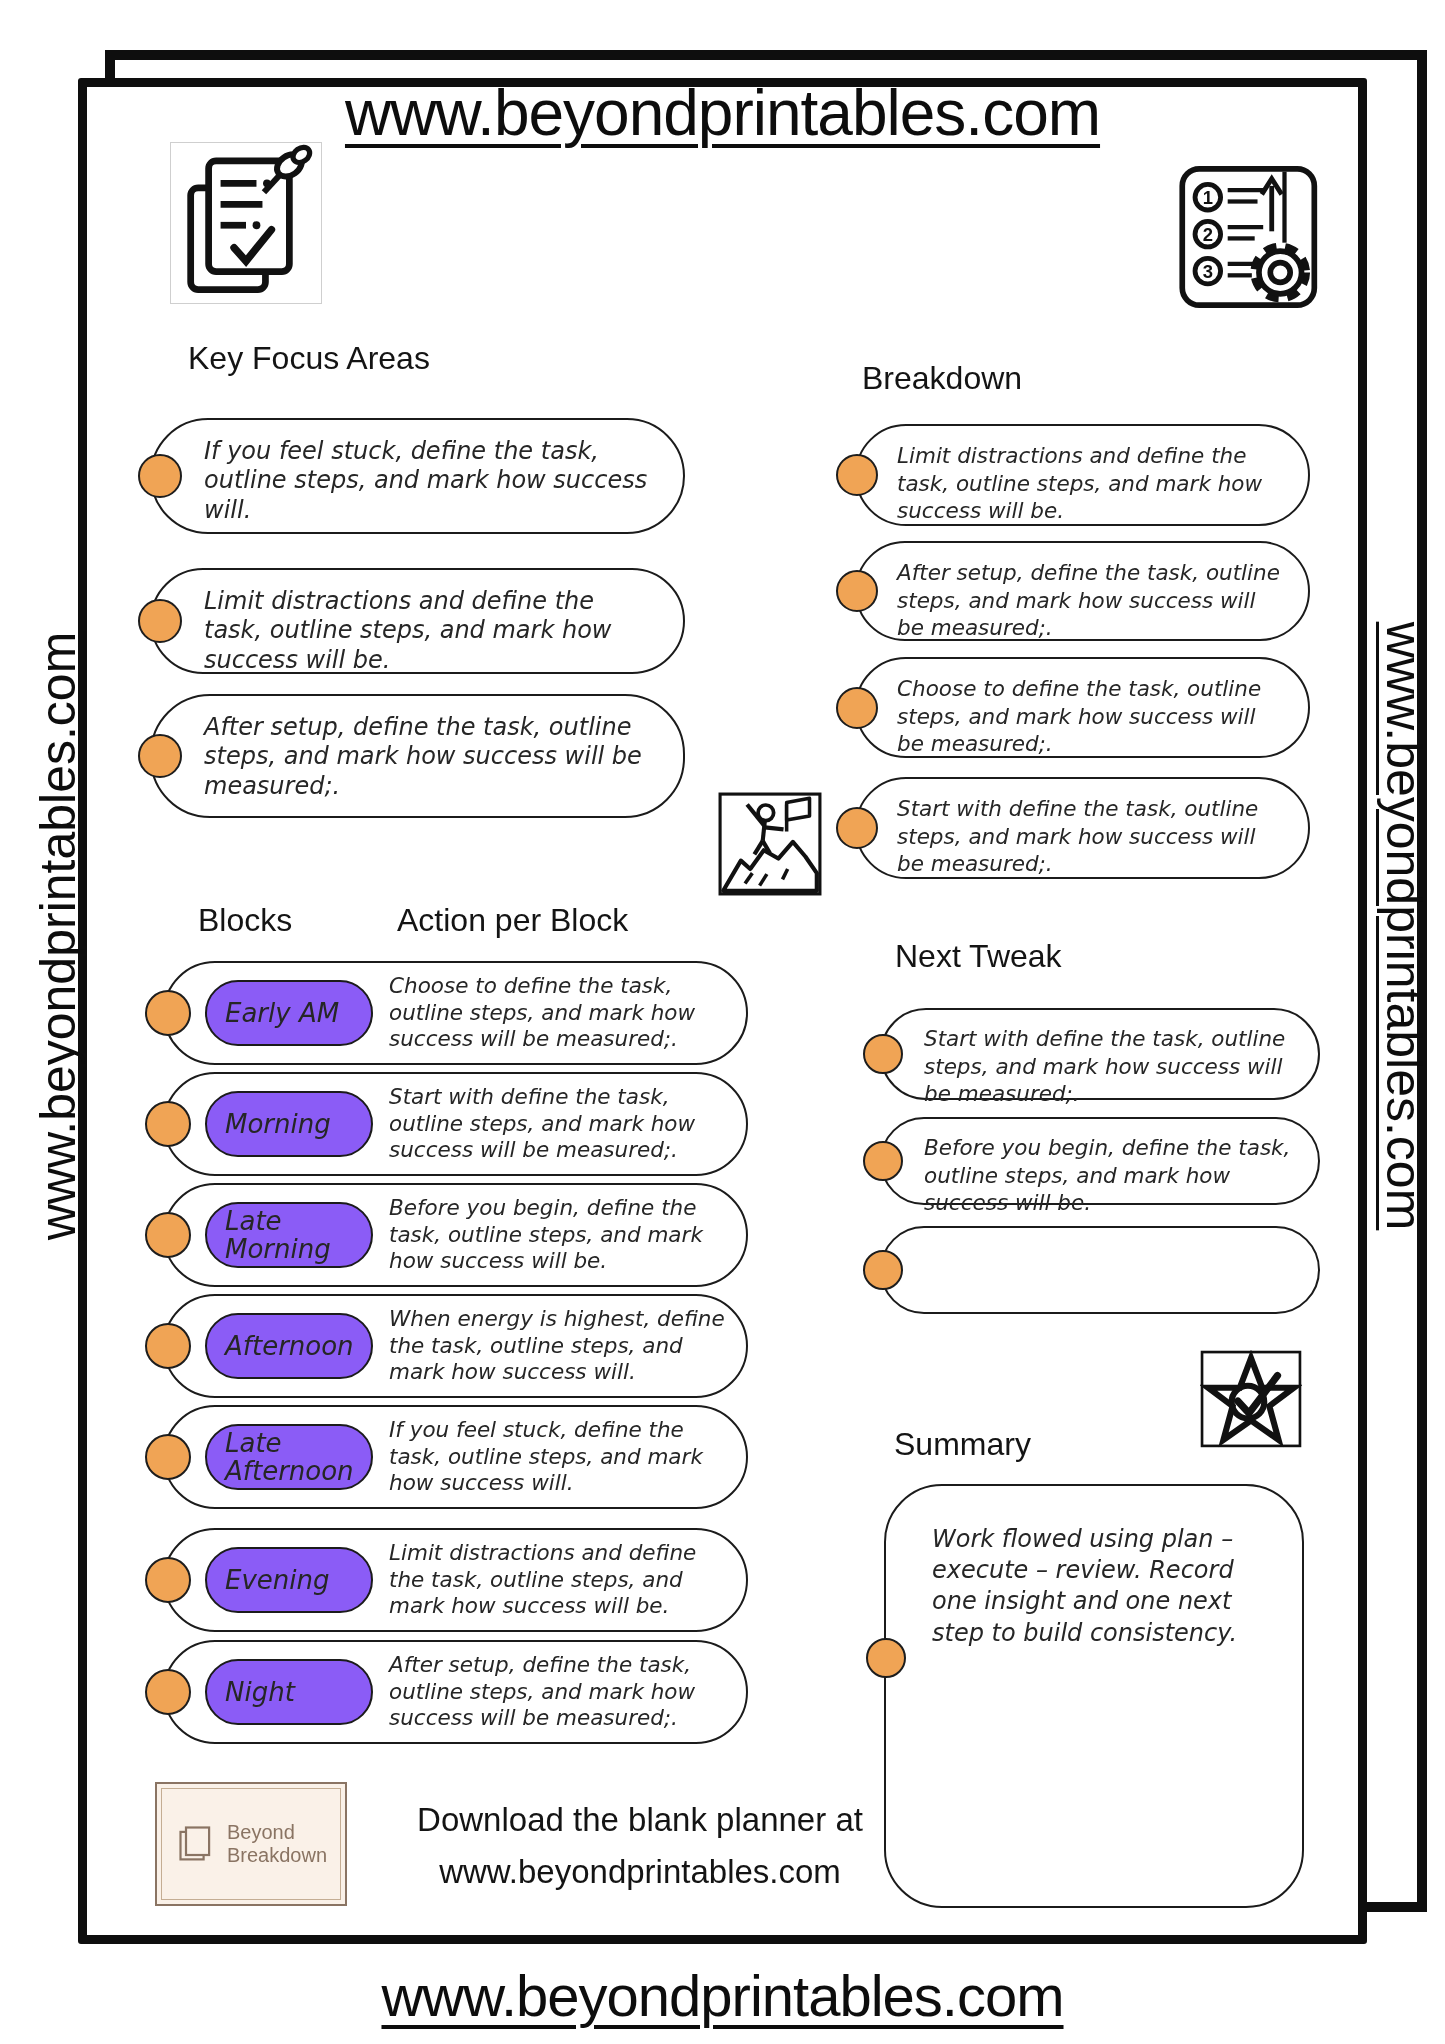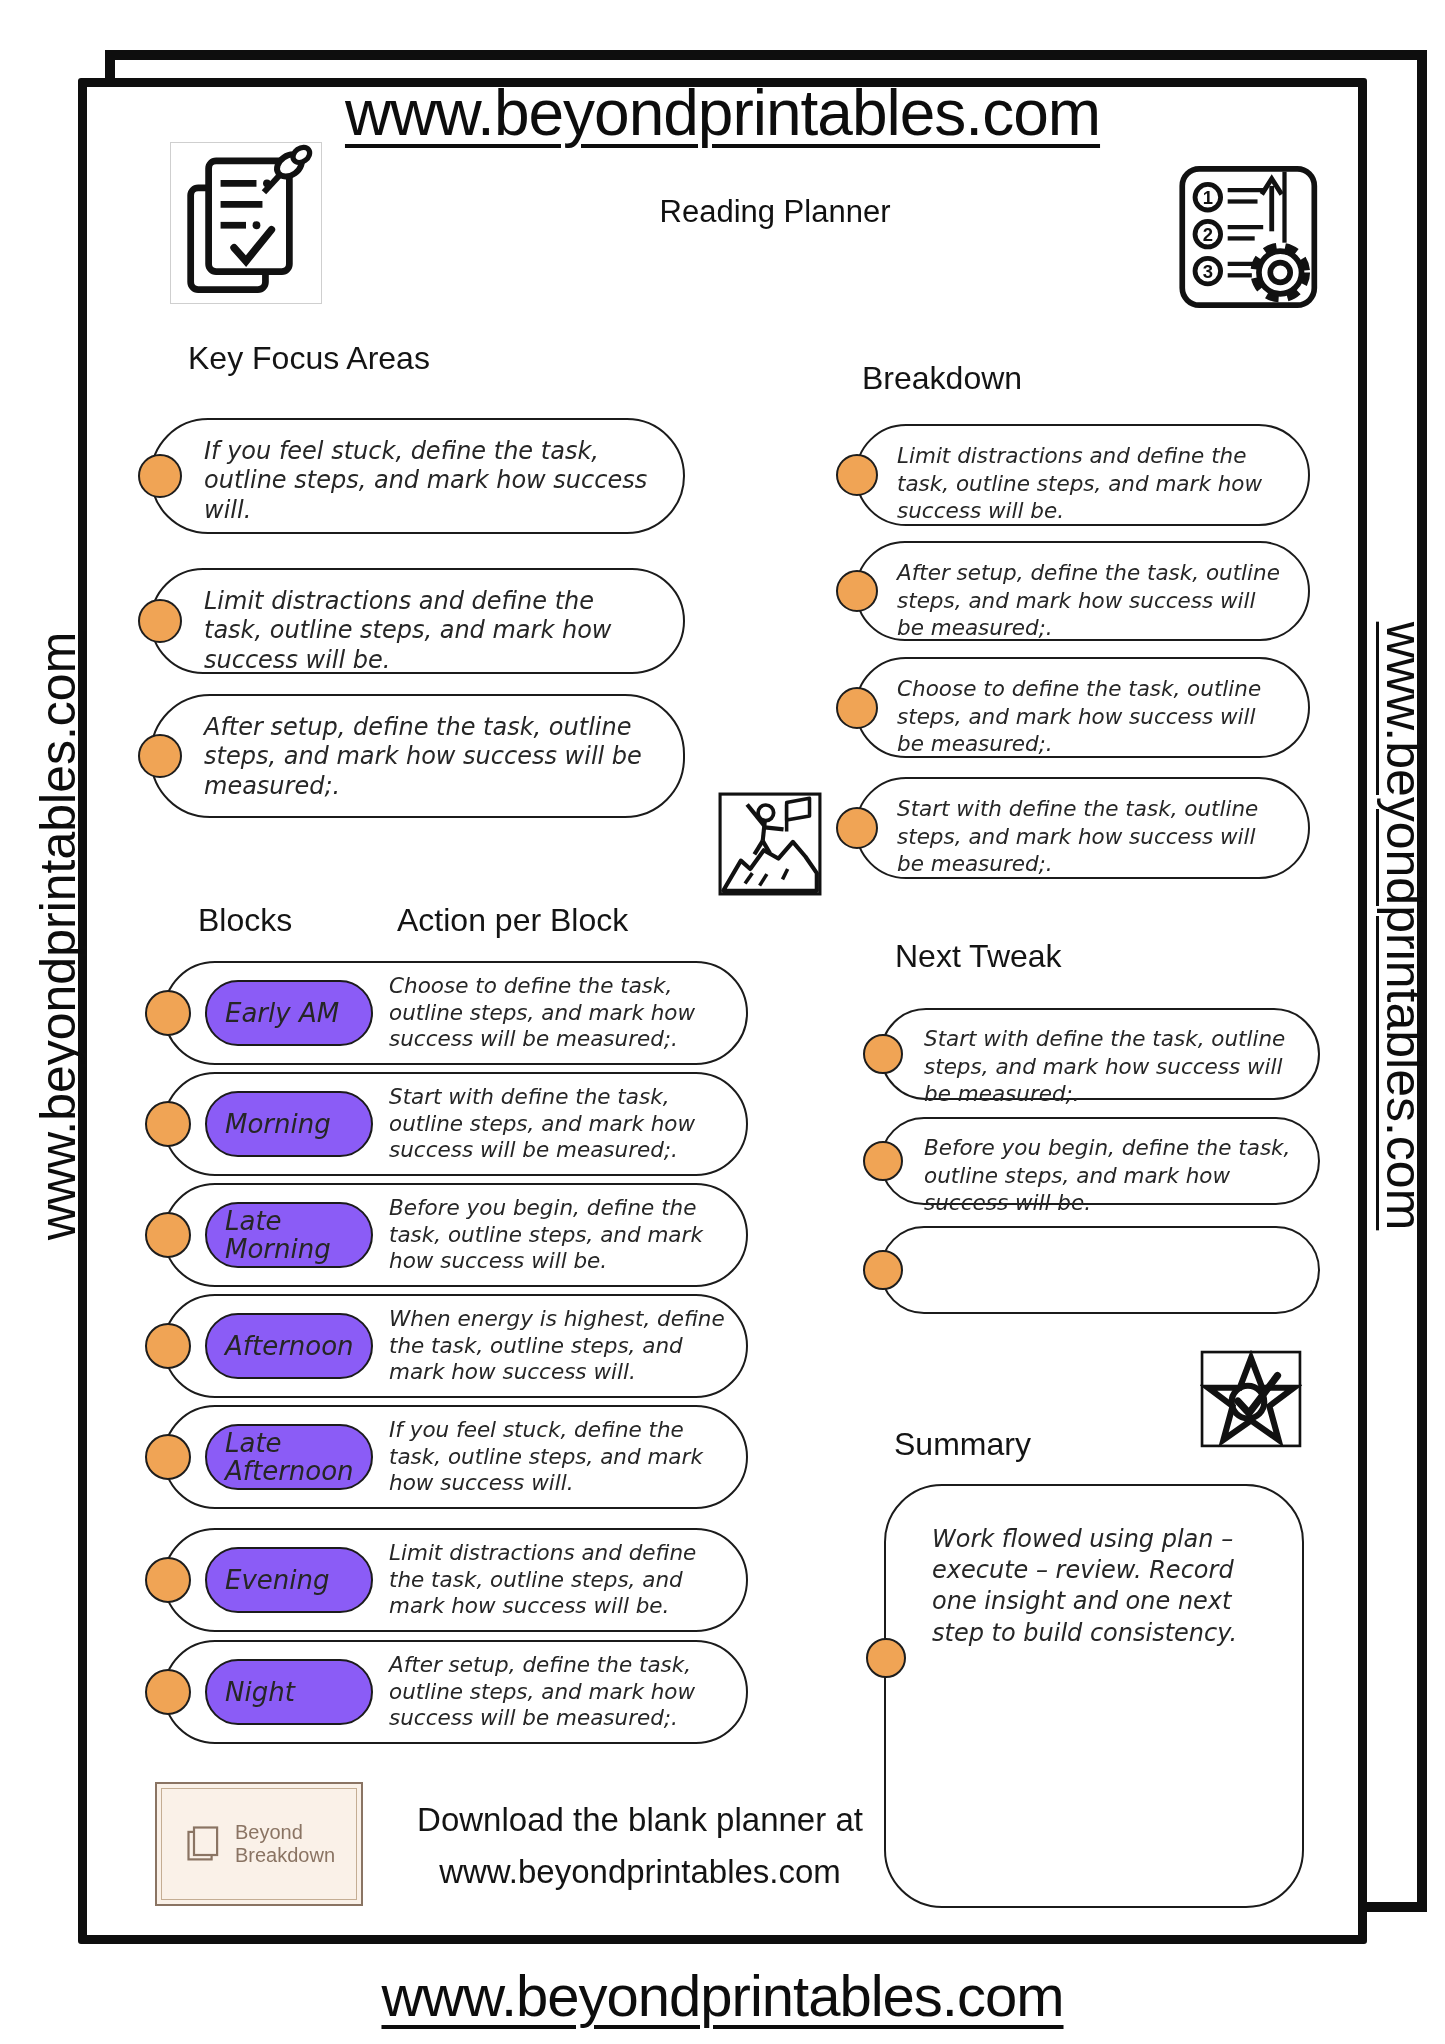--- a/index.html
+++ b/index.html
@@ -44,21 +44,21 @@
 
   
   .nt-pill{left:880px;width:440px;padding:15px 20px 6px 42px;font-size:21.5px;line-height:1.28;}
   .nt-dot{width:40px;height:40px;left:-19px;top:50%;transform:translateY(-50%);}
 
   
   .summary-box{left:884px;top:1484px;width:420px;height:424px;border:2.6px solid #1b1b1b;border-radius:58px;background:#fff;box-sizing:border-box;padding:38px 28px 0 46px;font-size:24px;line-height:1.3;}
   .summary-dot{width:40px;height:40px;left:-20px;top:152px;}
 
   
-  .logo-box{left:155px;top:1782px;width:208px;height:124px;background:var(--logo-bg,#faf1e8);border:2px solid #8a7463;box-sizing:border-box;padding:4px;}
+  .logo-box{left:155px;top:1782px;width:192px;height:124px;background:var(--logo-bg,#faf1e8);border:2px solid #8a7463;box-sizing:border-box;padding:4px;}
   .logo-inner{width:100%;height:100%;border:1.5px solid #c4ad93;box-sizing:border-box;display:flex;align-items:center;justify-content:center;gap:8px;}
   .logo-text{color:var(--logo-text,#8a7463);font-size:20px;line-height:1.15;}
   .download-text{left:360px;top:1794px;width:560px;text-align:center;font-size:33px;line-height:1.58;color:#141414;}
 
   .icon-frame{background:#fff;}
   svg{display:block;}
 </style>
 </head>
 <body>
 
@@ -78,21 +78,20 @@
       <line x1="33" y1="41" x2="61" y2="41" stroke="#111" stroke-width="4.5"></line>
       <line x1="33" y1="55" x2="50" y2="55" stroke="#111" stroke-width="4.5"></line>
       <circle cx="57" cy="55" r="2.6" fill="#111"></circle>
       <path d="M42 70 l8 9 l17 -21" fill="none" stroke="#111" stroke-width="5" stroke-linecap="round"></path>
       <ellipse cx="79" cy="15" rx="9" ry="6.5" transform="rotate(-35 79 15)" fill="#fff" stroke="#111" stroke-width="4"></ellipse>
       <ellipse cx="87" cy="8" rx="6" ry="4.5" transform="rotate(-35 87 8)" fill="#fff" stroke="#111" stroke-width="3.5"></ellipse>
       <line x1="72" y1="22" x2="62" y2="33" stroke="#111" stroke-width="4"></line>
     </svg>
   </div>
 
-  <div class="abs page-title">Reading Planner</div>
 
   <div class="abs" style="left:1178px;top:163px;width:142px;height:148px;">
     <svg width="142" height="148" viewBox="0 0 100 104">
       <rect x="3" y="4" width="93" height="96" rx="12" fill="#fff" stroke="#111" stroke-width="4"></rect>
       <line x1="75" y1="6" x2="75" y2="56" stroke="#111" stroke-width="3"></line>
       <circle cx="21" cy="24" r="9" fill="none" stroke="#111" stroke-width="3.4"></circle>
       <text x="21" y="29" font-size="13" font-weight="bold" text-anchor="middle" fill="#111" font-family="Liberation Sans, sans-serif">1</text>
       <line x1="35" y1="19" x2="60" y2="19" stroke="#111" stroke-width="3"></line>
       <line x1="35" y1="27" x2="56" y2="27" stroke="#111" stroke-width="3"></line>
       <circle cx="21" cy="50" r="9" fill="none" stroke="#111" stroke-width="3.4"></circle>

